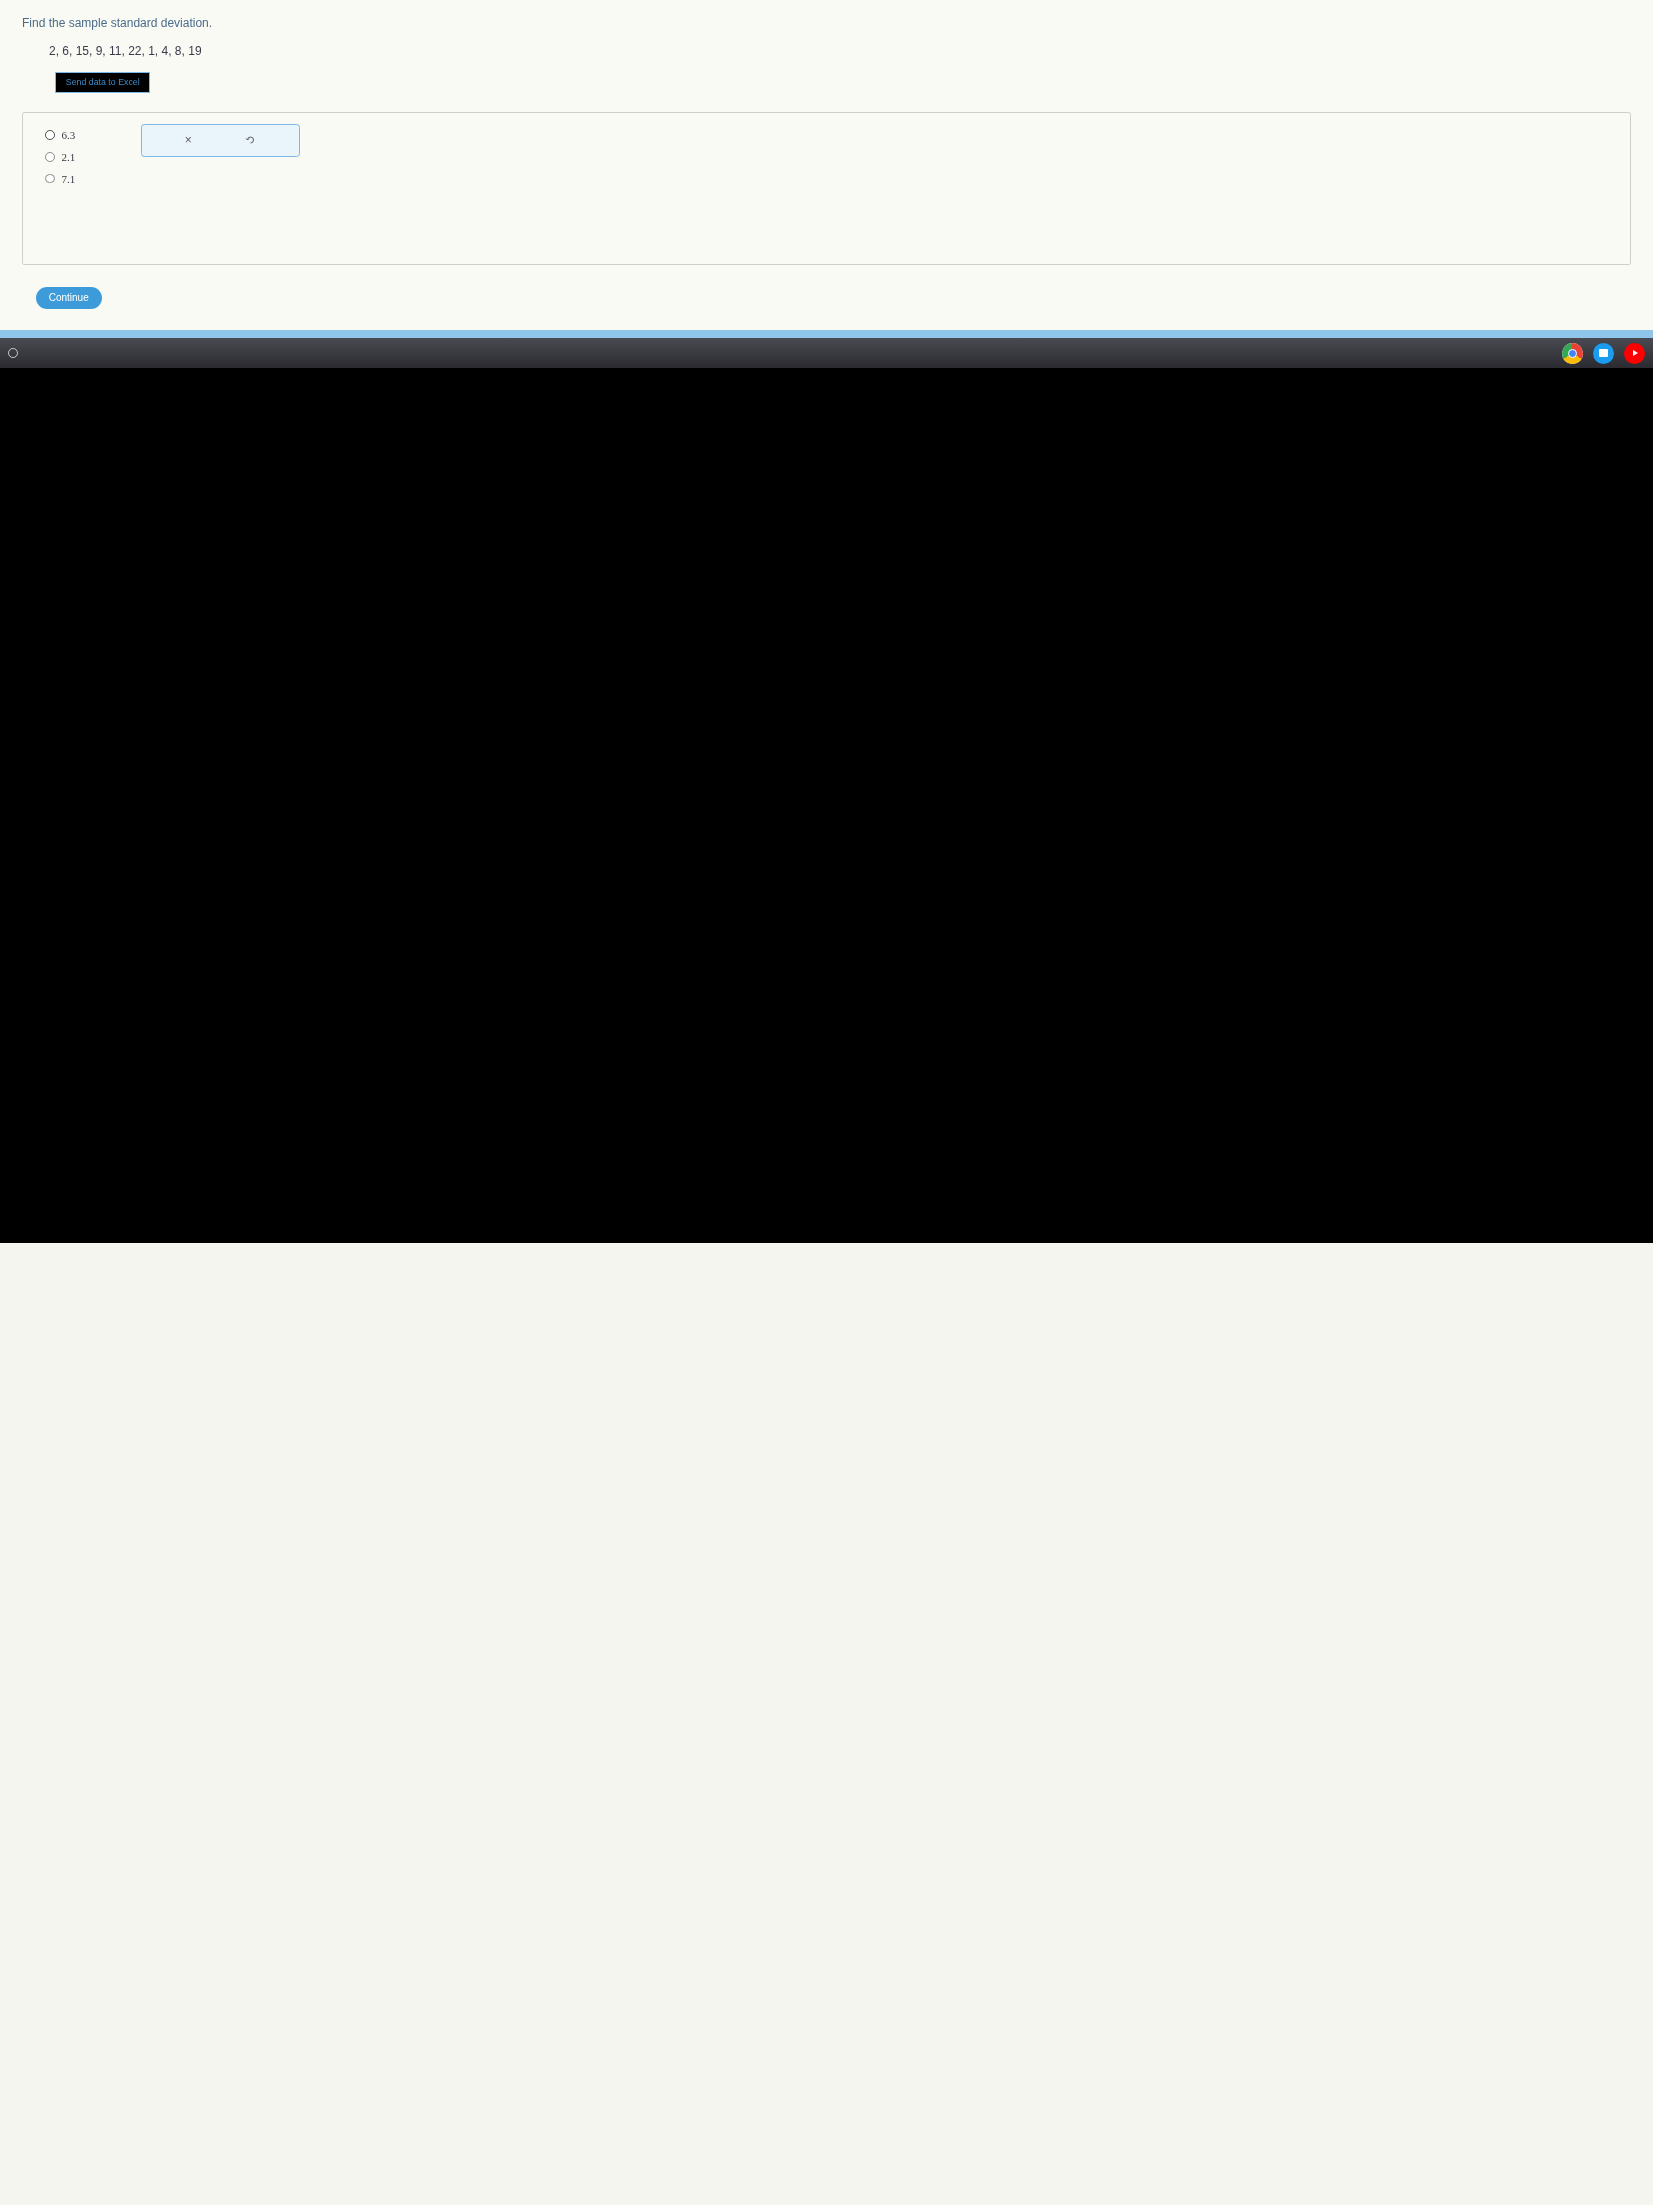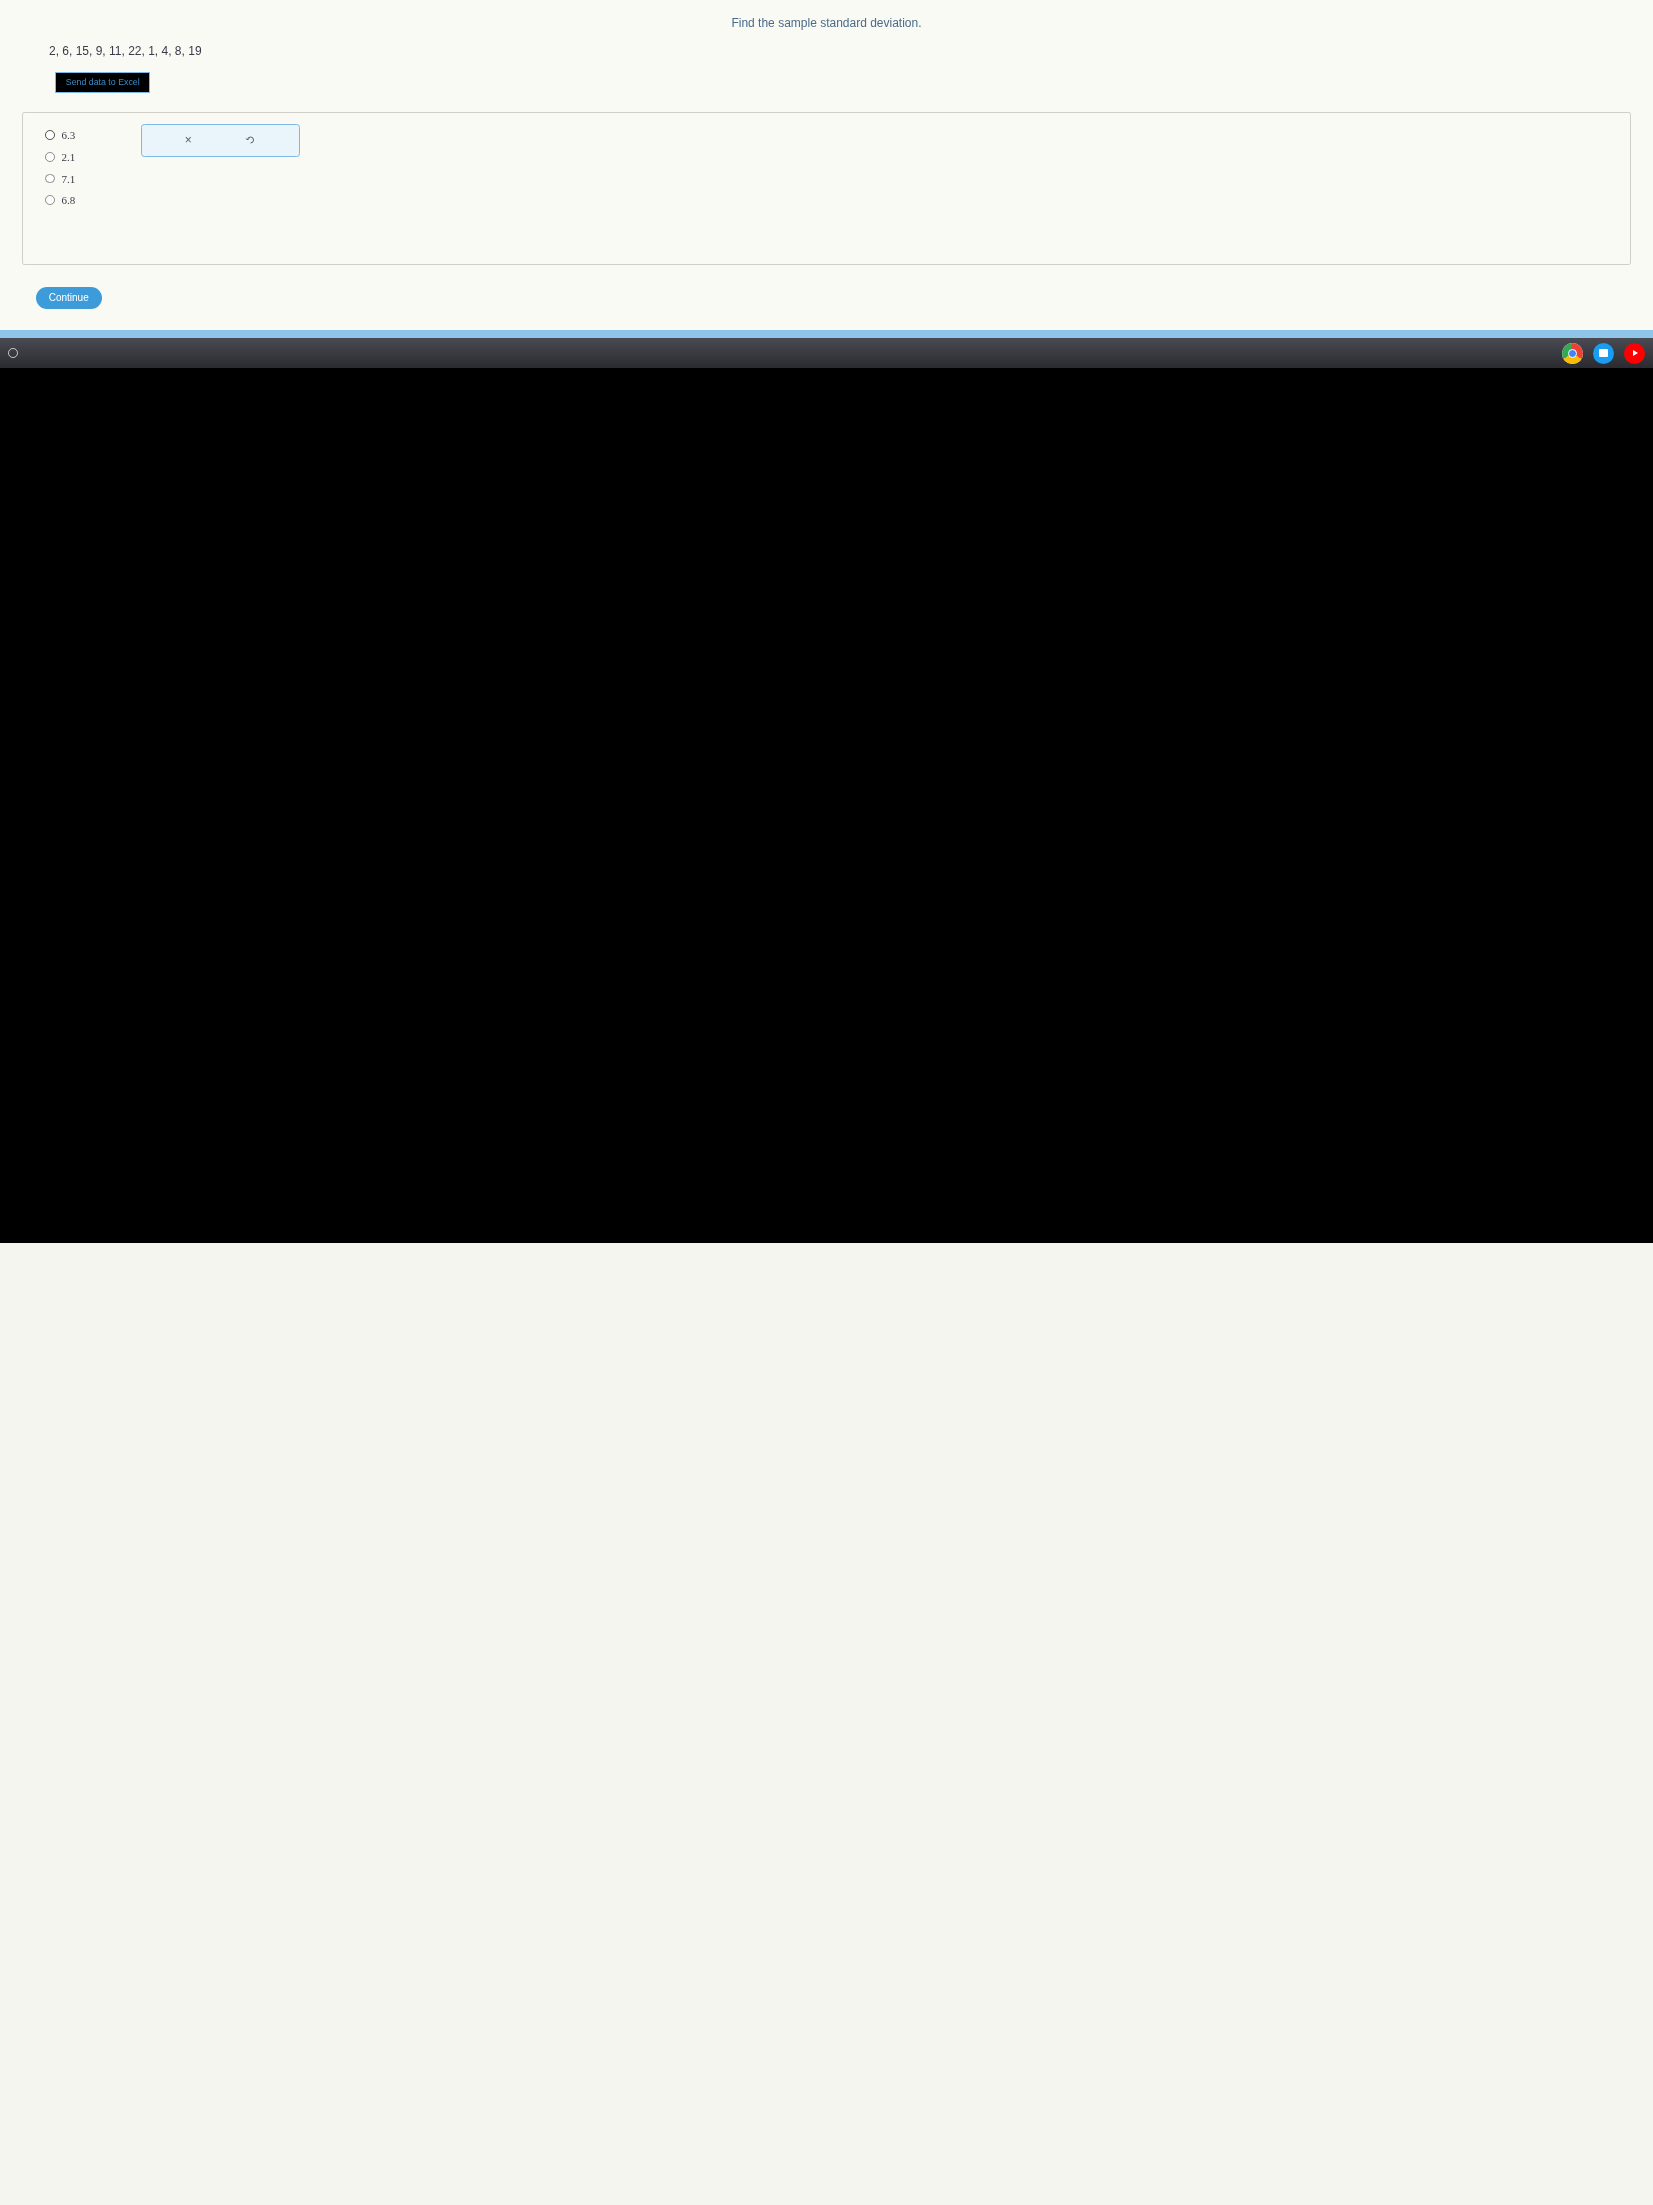--- a/index.html
+++ b/index.html
@@ -14,21 +14,20 @@
     }
     .content-area {
       padding: 16.4px 22px;
       background: #fafaf5;
     }
     .question-prompt {
       color: #4a6b8a;
       font-size: 12px;
       font-weight: 500;
       margin-bottom: 13.7px;
-      text-align: center;
     }
     .data-values {
       color: #3a3a4a;
       font-size: 12px;
       font-family: Liberation Sans, sans-serif;
       margin-left: 27px;
       margin-bottom: 13.7px;
     }
     .send-data-btn {
       display: inline-block;
@@ -218,24 +217,20 @@
         <span class="option-label">6.3</span>
       </div>
       <div class="option-row">
         <div class="radio-btn"></div>
         <span class="option-label">2.1</span>
       </div>
       <div class="option-row">
         <div class="radio-btn"></div>
         <span class="option-label">7.1</span>
       </div>
-      <div class="option-row">
-        <div class="radio-btn"></div>
-        <span class="option-label">6.8</span>
-      </div>
     </div>
 
     <div class="feedback-box">
       <div class="feedback-icon">
         <span class="x-mark">×</span>
       </div>
       <div class="feedback-icon undo-icon">
         <svg viewBox="0 0 24 24">
           <path fill="none" stroke="#5a5a6a" stroke-width="2" d="M7 12 A6 6 0 1 1 13 18 M7 12 L4 9 M7 12 L10 9"></path>
         </svg>

